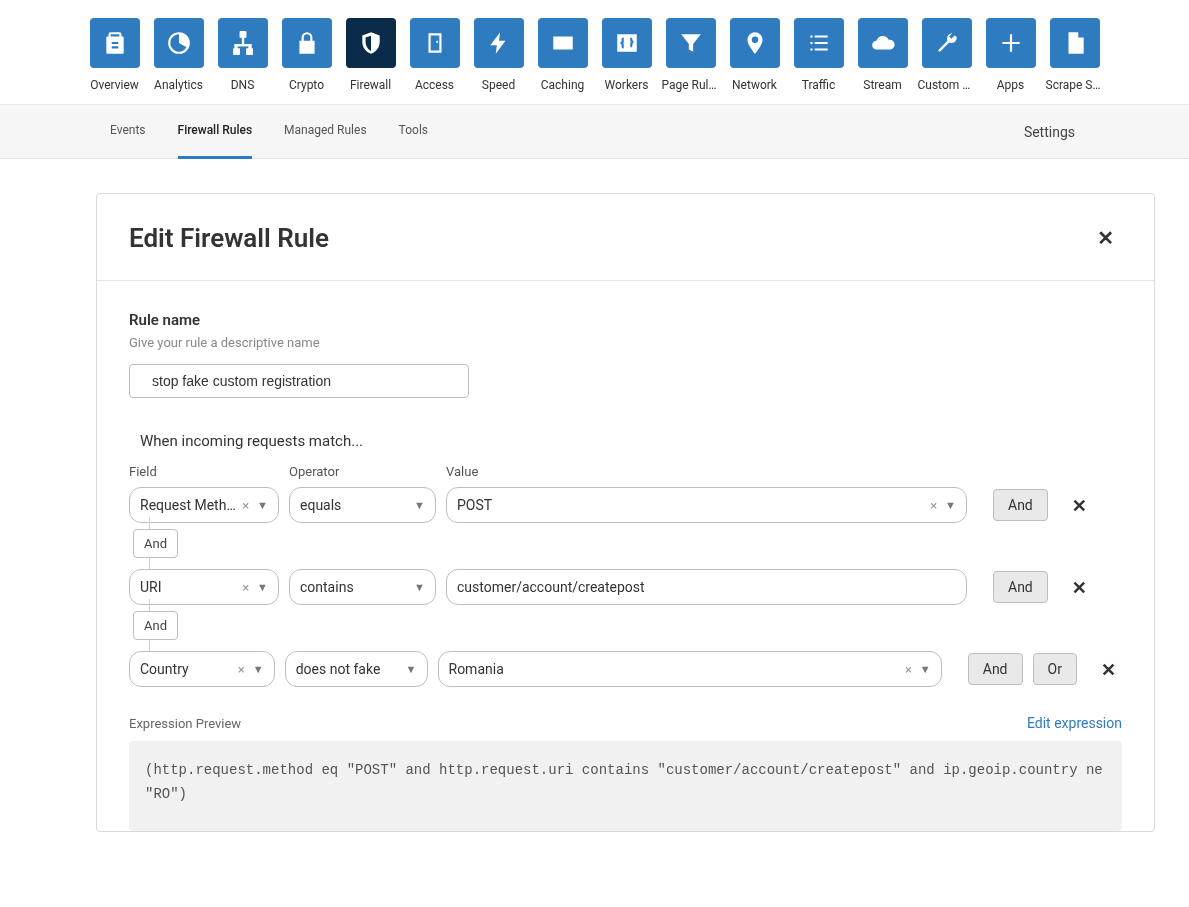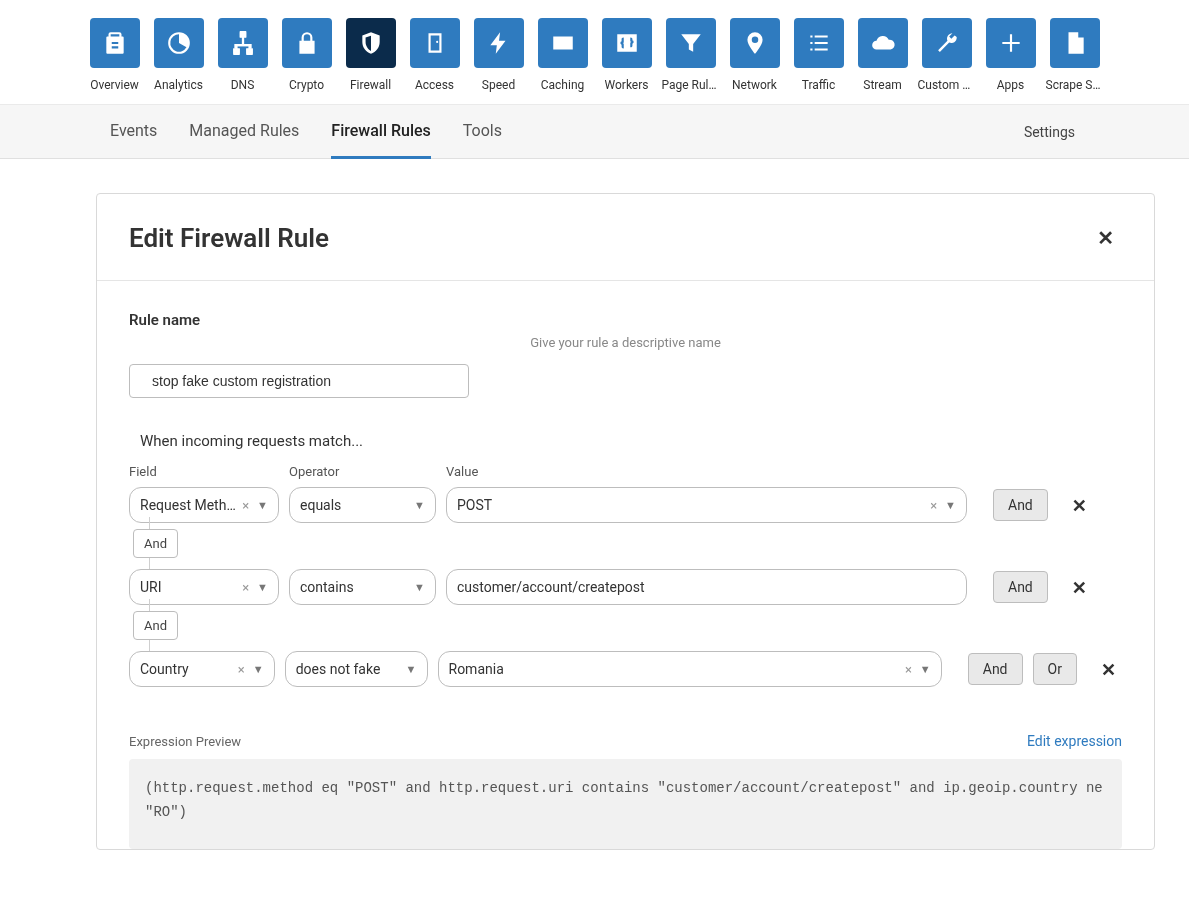--- a/index.html
+++ b/index.html
@@ -52,21 +52,21 @@
     align-items: center;
     padding: 0 24px 0 110px;
     height: 54px;
   }
   .subnav-tabs { display: flex; gap: 32px; flex: 1; }
   .subnav-tab {
     height: 54px;
     display: flex;
     align-items: center;
     color: #555;
-    font-size: 16px;
+    font-size: 12px;
     cursor: pointer;
     border-bottom: 3px solid transparent;
   }
   .subnav-tab.active {
     color: #222;
     font-weight: 500;
     border-bottom: 3px solid #2f7bbf;
   }
   .subnav-settings { color: #444; cursor: pointer; padding-right: 90px;}
   .content { padding: 34px 34px 0 96px; }
@@ -89,21 +89,21 @@
   }
   .close-btn {
     cursor: pointer;
     font-size: 20px;
     font-weight: 700;
     color: #333;
     padding: 4px 8px;
   }
   .card-body { padding: 30px 32px 0; }
   .field-label { font-size: 15px; font-weight: 600; color: #333; margin-bottom: 6px; }
-  .field-help { font-size: 13px; color: #888; margin-bottom: 14px; text-align: center; }
+  .field-help { font-size: 13px; color: #888; margin-bottom: 14px; }
   .text-input {
     border: 1px solid #bdbdbd;
     border-radius: 4px;
     padding: 8px 22px;
     font-size: 14px;
     width: 340px;
     color: #333;
     background: #fff;
   }
   .section-title {
@@ -175,21 +175,21 @@
     border-radius: 4px;
     background: #fff;
     padding: 6px 10px;
     font-size: 13px;
     color: #444;
   }
   .expr-header {
     display: flex;
     justify-content: space-between;
     align-items: baseline;
-    margin-top: 46px;
+    margin-top: 28px;
     margin-bottom: 10px;
   }
   .expr-label { font-size: 13px; color: #666; }
   .expr-edit { font-size: 14px; color: #2f7bbf; cursor: pointer; }
   .expr-box {
     background: #f1f1f1;
     border-radius: 4px;
     padding: 18px 16px 24px;
     font-family: "SFMono-Regular", Consolas, "Liberation Mono", Menlo, monospace;
     font-size: 14px;
@@ -332,22 +332,22 @@
           <path d="M6 2h9l5 5v15H6V2zm9 0v5h5M9 12h8v2H9v-2zm0 4h8v2H9v-2z"></path>
         </svg>
       </div>
       <div class="topnav-label">Scrape Shi...</div>
     </div>
   </div>
 
 <div class="subnav">
   <div class="subnav-tabs" id="subnav-tabs">
       <div class="subnav-tab">Events</div>
+      <div class="subnav-tab active">Firewall Rules</div>
       <div class="subnav-tab">Managed Rules</div>
-      <div class="subnav-tab active">Firewall Rules</div>
       <div class="subnav-tab">Tools</div>
     </div>
   <div class="subnav-settings">Settings</div>
 </div>
 
 <div class="content">
   <div class="card">
     <div class="card-header">
       <div class="card-title">Edit Firewall Rule</div>
       <div class="close-btn">✕</div>

